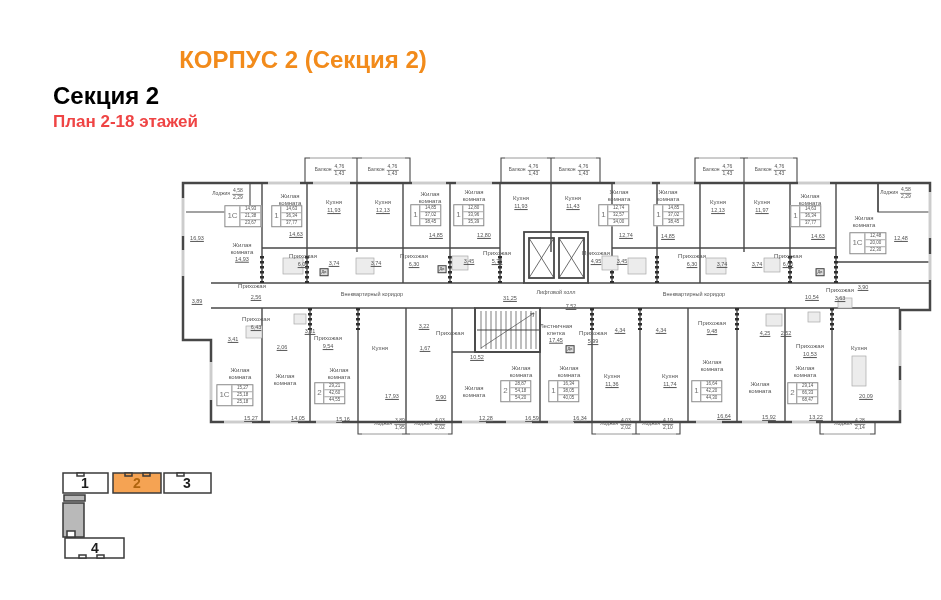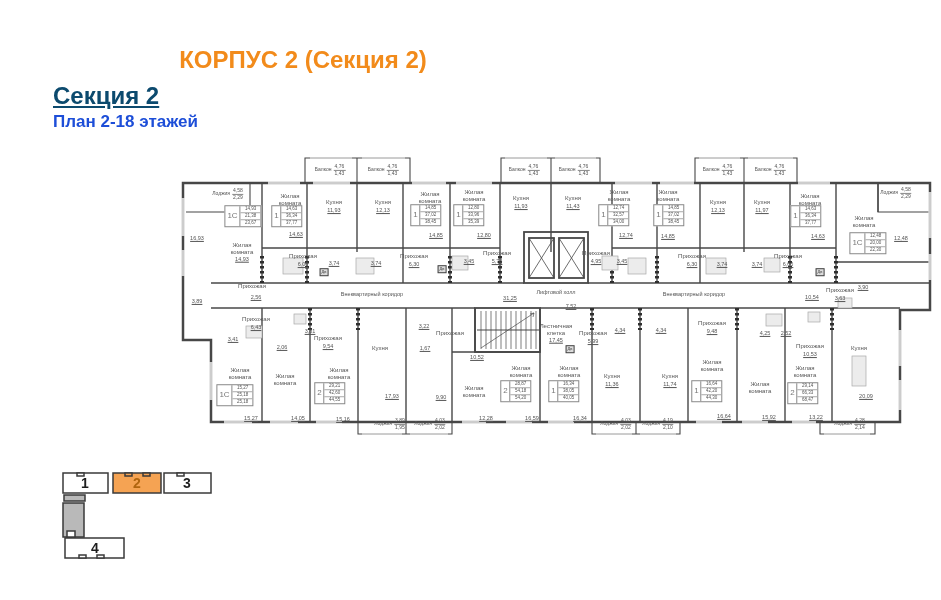--- a/index.html
+++ b/index.html
@@ -2,21 +2,21 @@
 <html><head>
 <meta charset="utf-8">
 <style>
   html,body{margin:0;padding:0;background:#fff;}
   .page{position:relative;width:941px;height:600px;background:#fff;overflow:hidden;
         font-family:"Liberation Sans",sans-serif;}
   
   .hdr{position:absolute;left:53px;top:0;}
   .t1{position:absolute;left:0;top:46px;width:500px;font-size:24px;font-weight:bold;white-space:nowrap;text-align:center;}
   .t2{position:absolute;left:0;top:82px;width:300px;font-size:24px;font-weight:bold;white-space:nowrap;}
-  .st{position:absolute;left:0;top:112px;width:300px;font-size:17px;font-weight:bold;color:#1d4ed8;white-space:nowrap;}
+  .st{position:absolute;left:0;top:112px;width:300px;font-size:17px;font-weight:bold;color:#ef4444;white-space:nowrap;}
   
   .plan{position:absolute;inset:0;}
   .plan svg{position:absolute;left:0;top:0;}
   .lbl{position:absolute;transform:translate(-50%,-50%);color:#555;text-align:center;
        line-height:1.12;white-space:nowrap;}
   .r{font-size:6px;width:40px;white-space:normal;}
   .r .v{display:block;font-size:5.5px;margin-top:1px;text-decoration:underline;}
   .c{font-size:5.5px;}
   .d{font-size:5.5px;text-decoration:underline;}
   .f{font-size:5px;display:flex;gap:2px;align-items:center;}
@@ -32,21 +32,21 @@
   .mini{position:absolute;left:55px;top:466px;}
   .mini text{font-size:14px;font-weight:bold;}
 </style>
 </head>
 <body>
 
 <div class="page">
 
   <div class="hdr">
     <div class="t1" style="color: rgb(242, 139, 27);">КОРПУС 2 (Секция 2)</div>
-    <div class="t2" style="color: #0c4a6e; text-decoration: underline;">Секция 2</div>
+    <div class="t2" style="color: #000000;">Секция 2</div>
     <div class="st">План 2-18 этажей</div>
   </div>
 
   <div class="plan">
     <svg width="941" height="600" viewBox="0 0 941 600">
       <g stroke="#474747" fill="none" stroke-linecap="butt">
 
         <path stroke-width="2.5" d="M183,183 L930,183 L930,310 L900,310 L900,422 L211,422 L211,340 L183,340 Z"></path>
 
         <g stroke-width="1.1">

